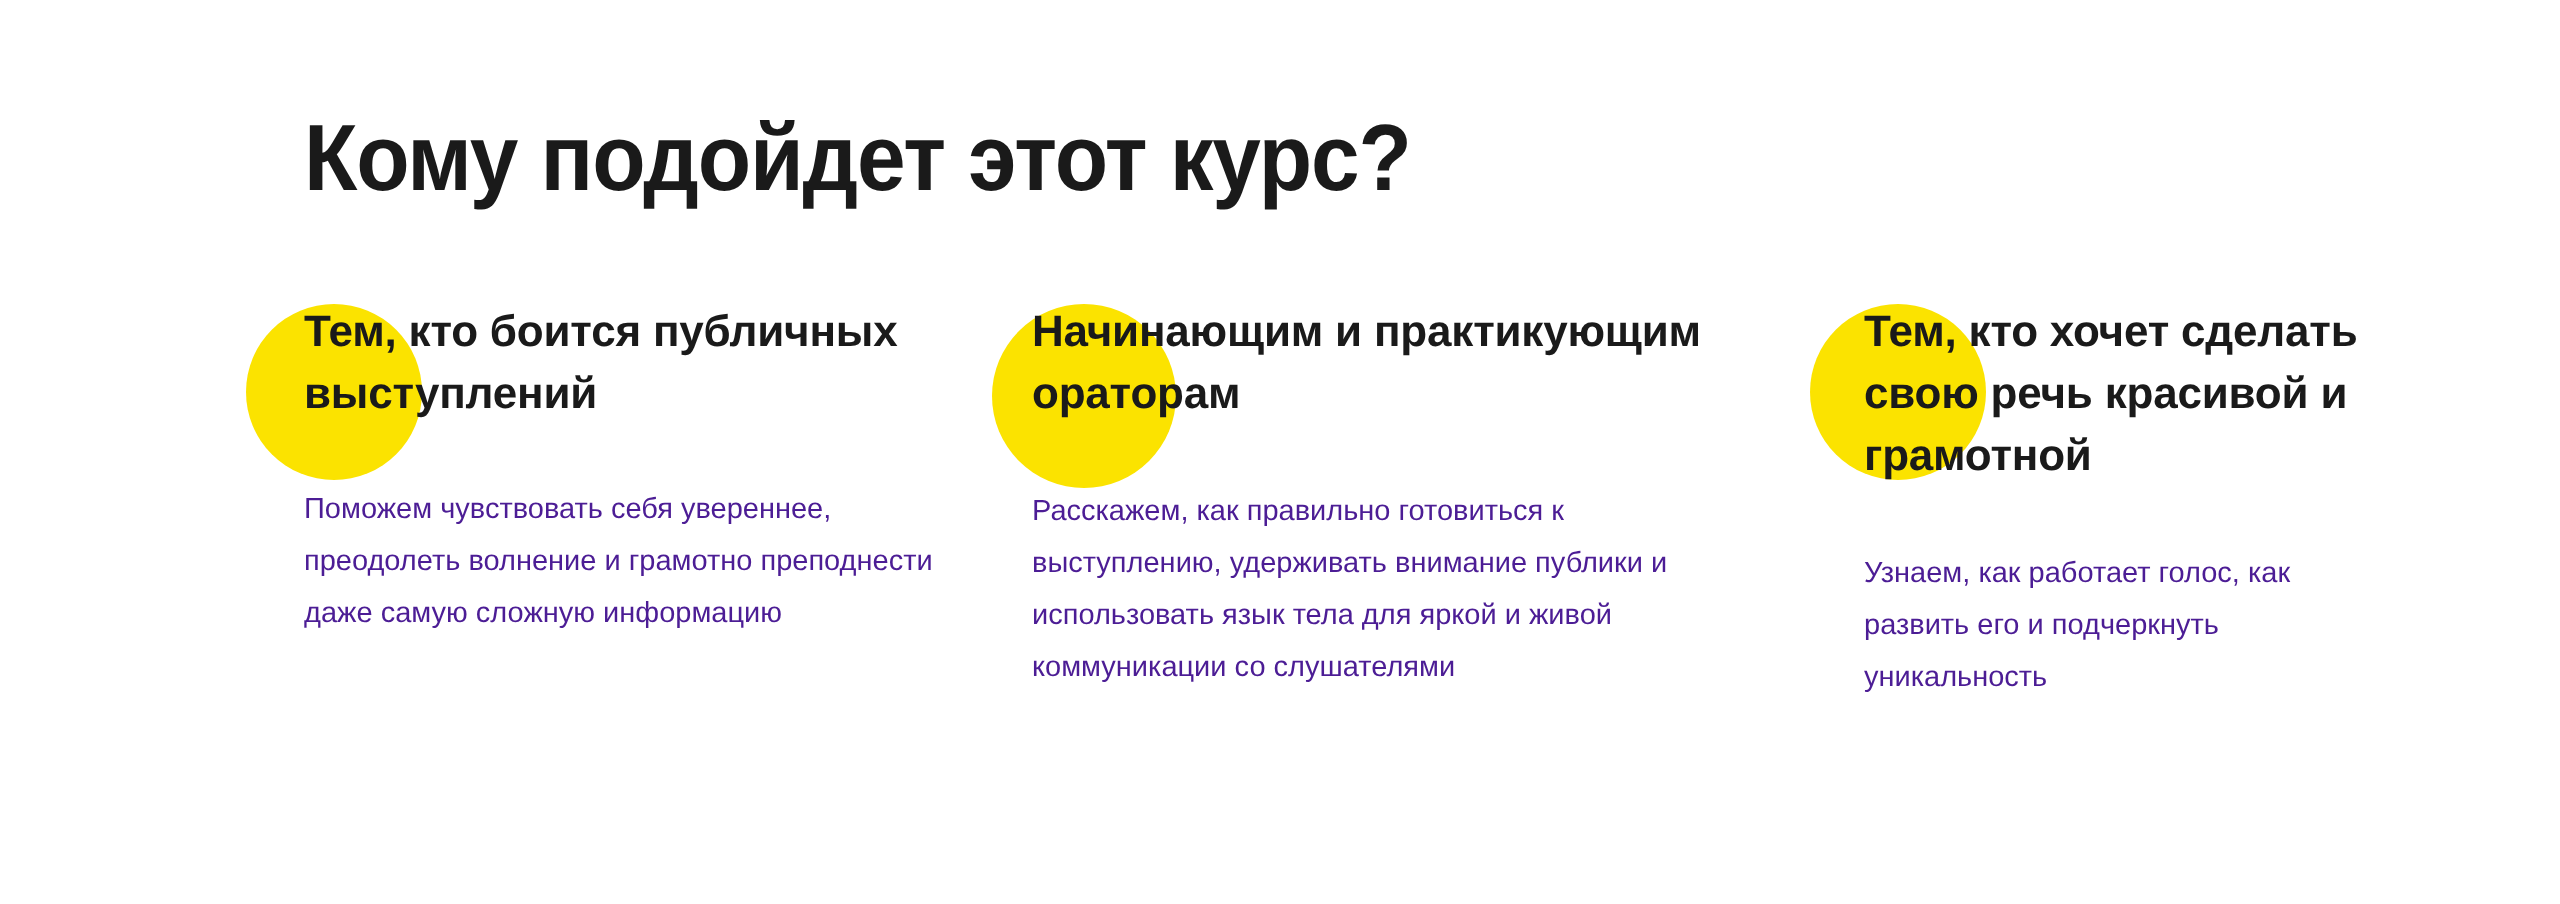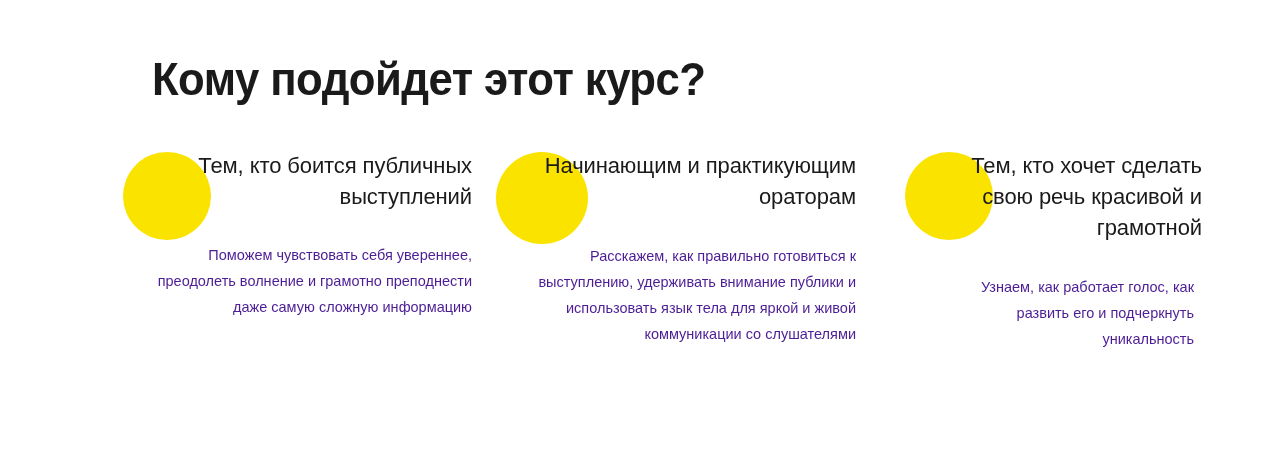--- a/index.html
+++ b/index.html
@@ -15,21 +15,20 @@
     background: #ffffff;
     font-family: "Liberation Sans", "DejaVu Sans", sans-serif;
     -webkit-font-smoothing: antialiased;
   }
 
   .section {
     position: relative;
     width: 1280px;
     height: 452px;
     background: #ffffff;
-    text-align: right;
   }
 
   
   .section-title {
     position: absolute;
     left: 152px;
     top: 52px;
     font-size: 47px;
     line-height: 54px;
     font-weight: 700;
@@ -76,21 +75,21 @@
   .col-1 .highlight-circle { left: -29px; top: 2px; }
   .col-2 .highlight-circle { left: -20px; top: 2px; width: 92px; height: 92px; }
   .col-3 .highlight-circle { left: -27px; top: 2px; }
 
   
   .card-heading {
     position: relative;
     z-index: 1;
     font-size: 22px;
     line-height: 31px;
-    font-weight: 400;
+    font-weight: 700;
     color: #1a1a1a;
     letter-spacing: -0.1px;
   }
 
   .col-3 .card-heading { line-height: 31px; }
 
   
   .card-body {
     position: relative;
     z-index: 1;

